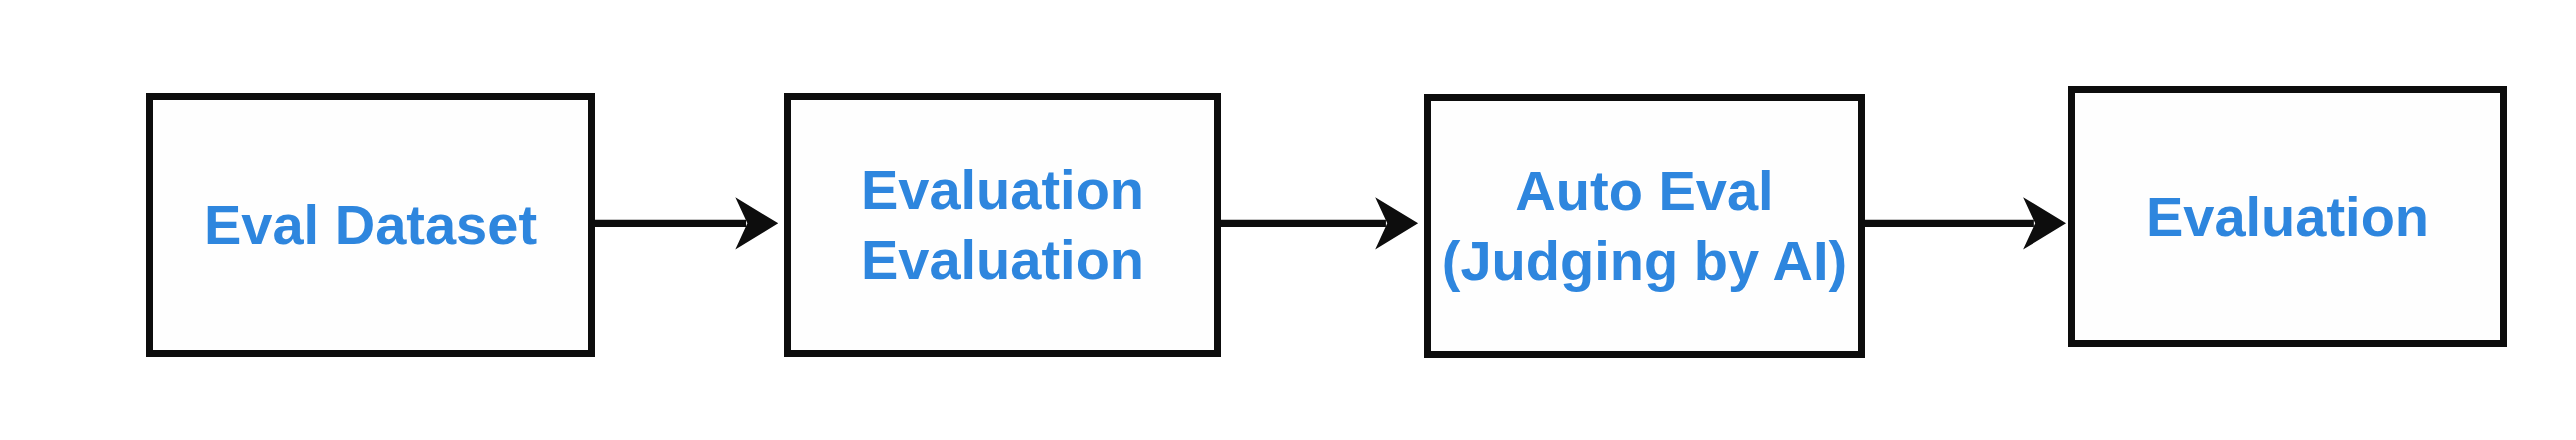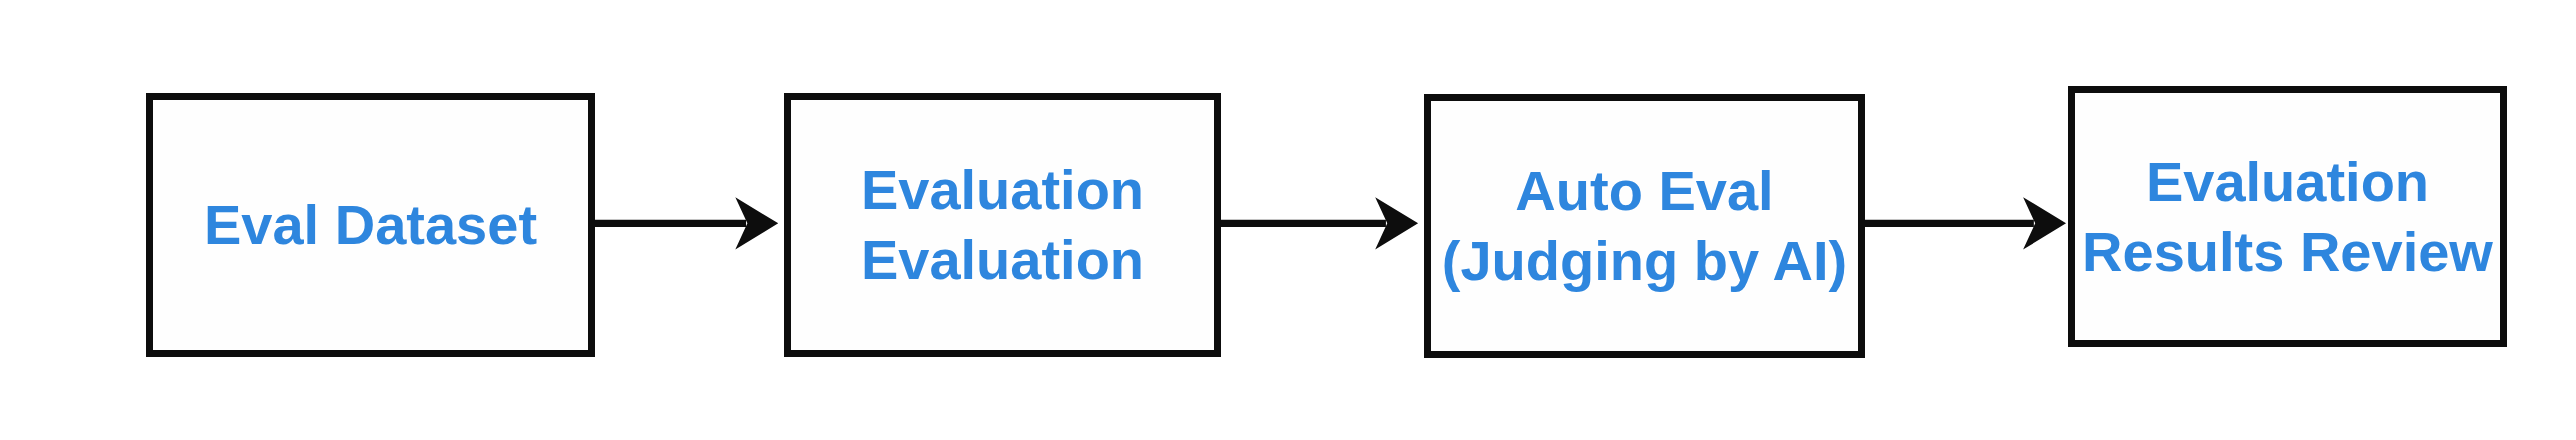--- a/index.html
+++ b/index.html
@@ -74,17 +74,16 @@
     <div class="line">Evaluation</div>
   </div>
 
   <div class="flow-box" id="box-3">
     <div class="line">Auto Eval</div>
     <div class="line">(Judging by AI)</div>
   </div>
 
   <div class="flow-box" id="box-4">
     <div class="line">Evaluation</div>
-    <div class="line">Results Review</div>
   </div>
 
 </div>
 
 
 </body></html>

